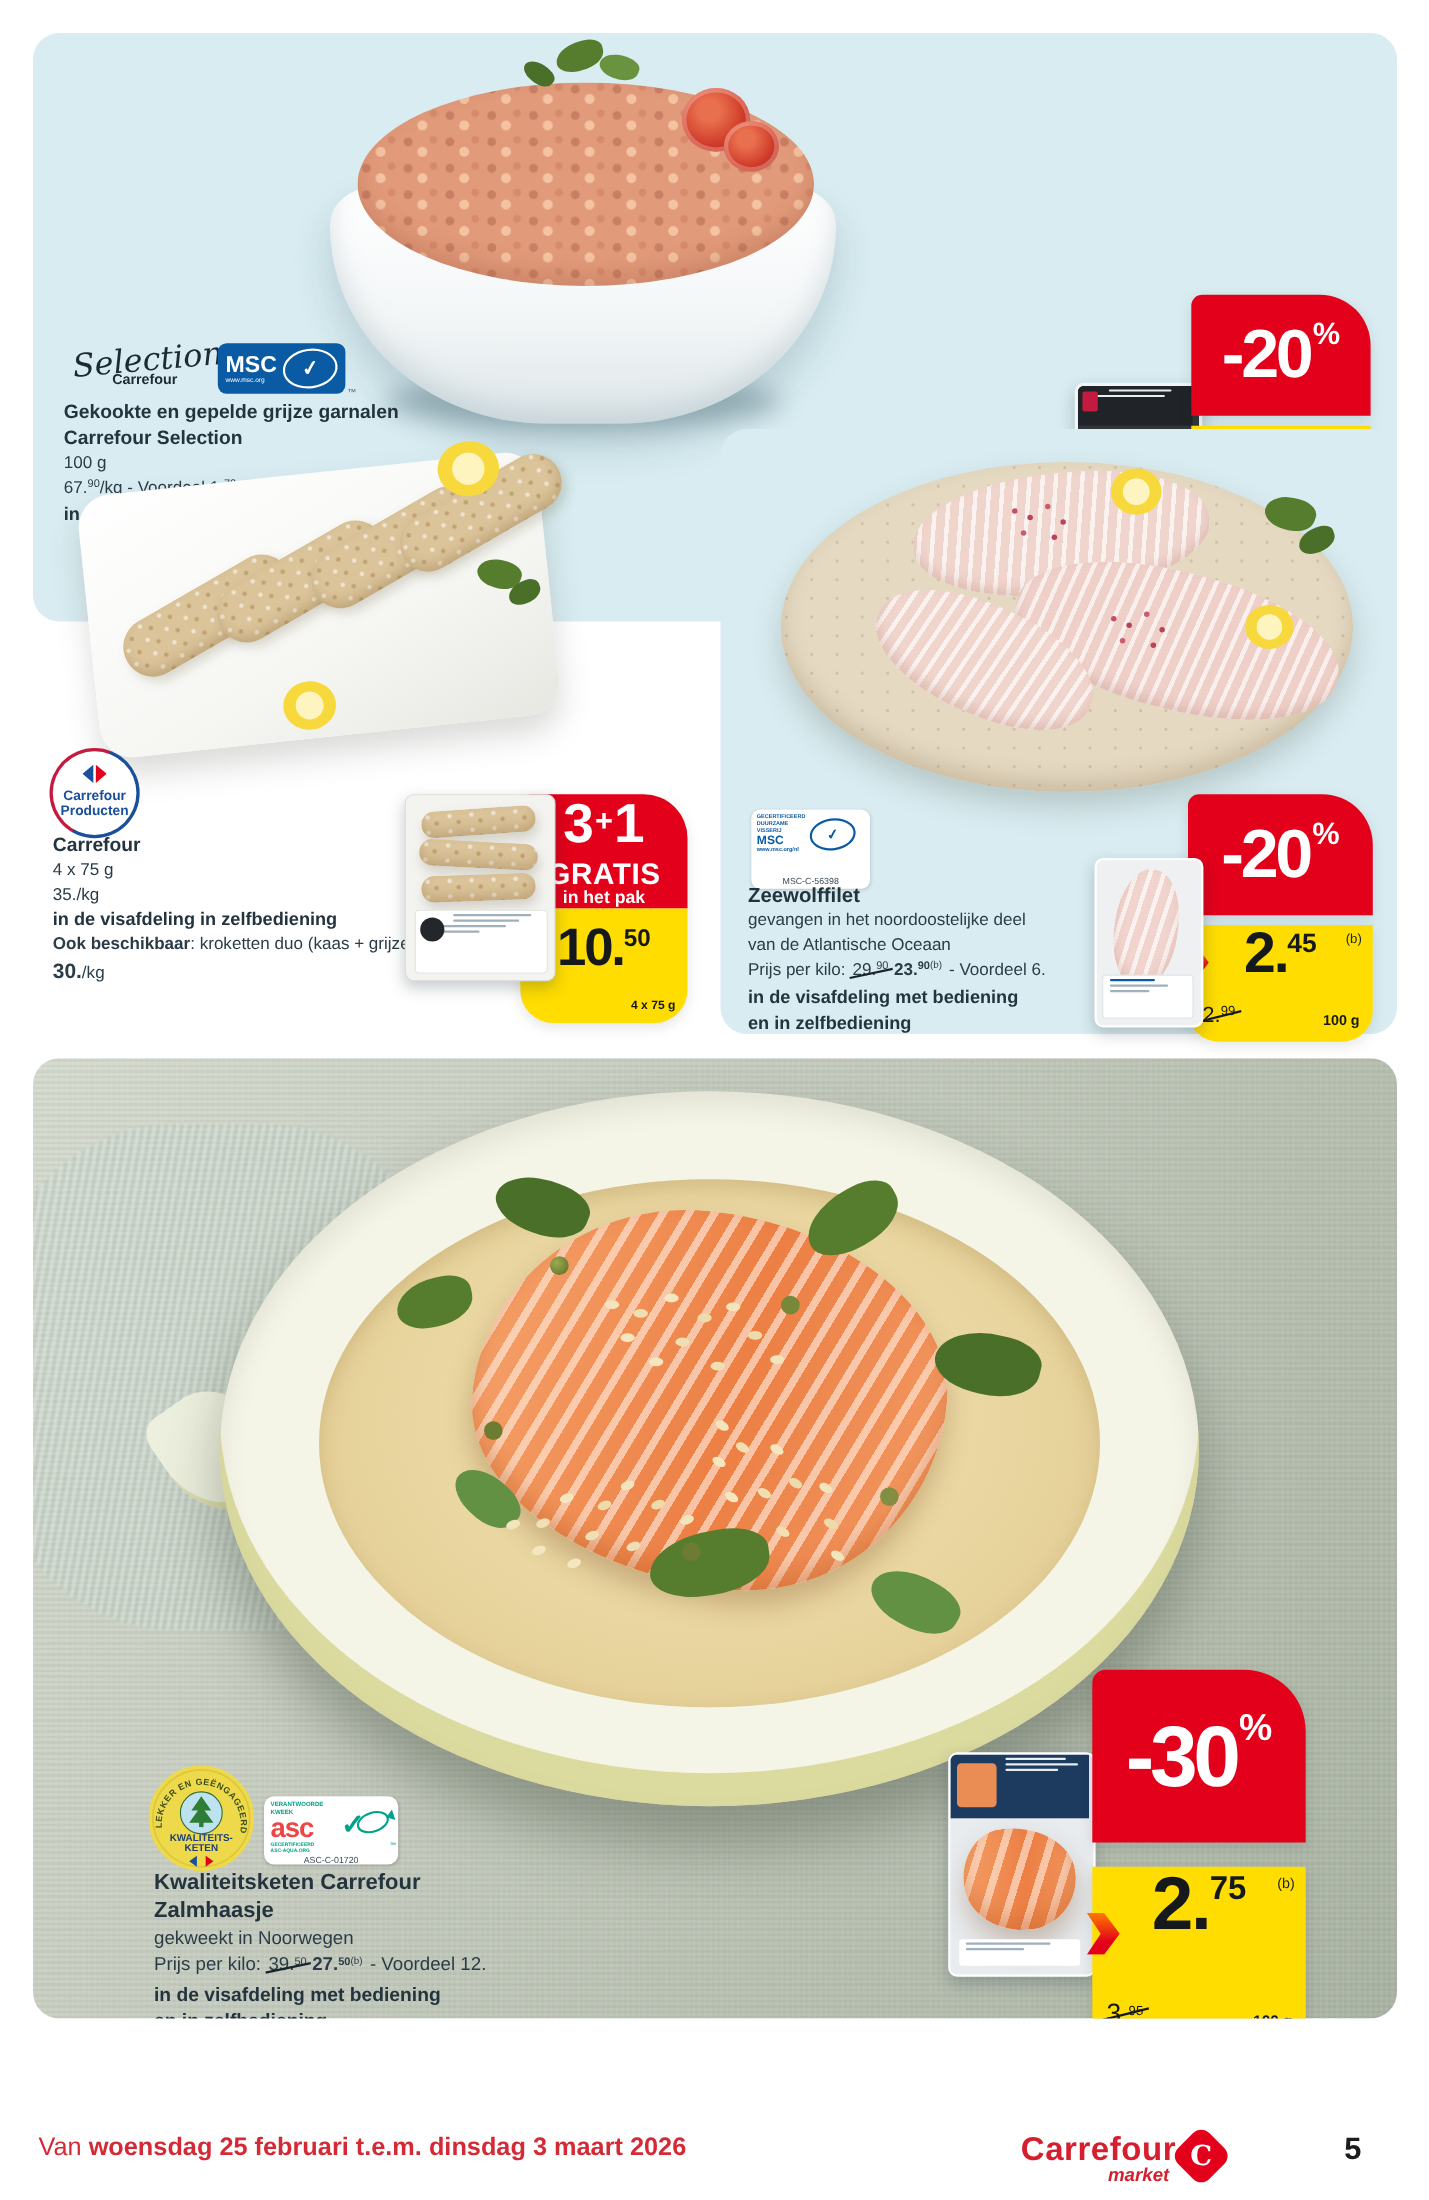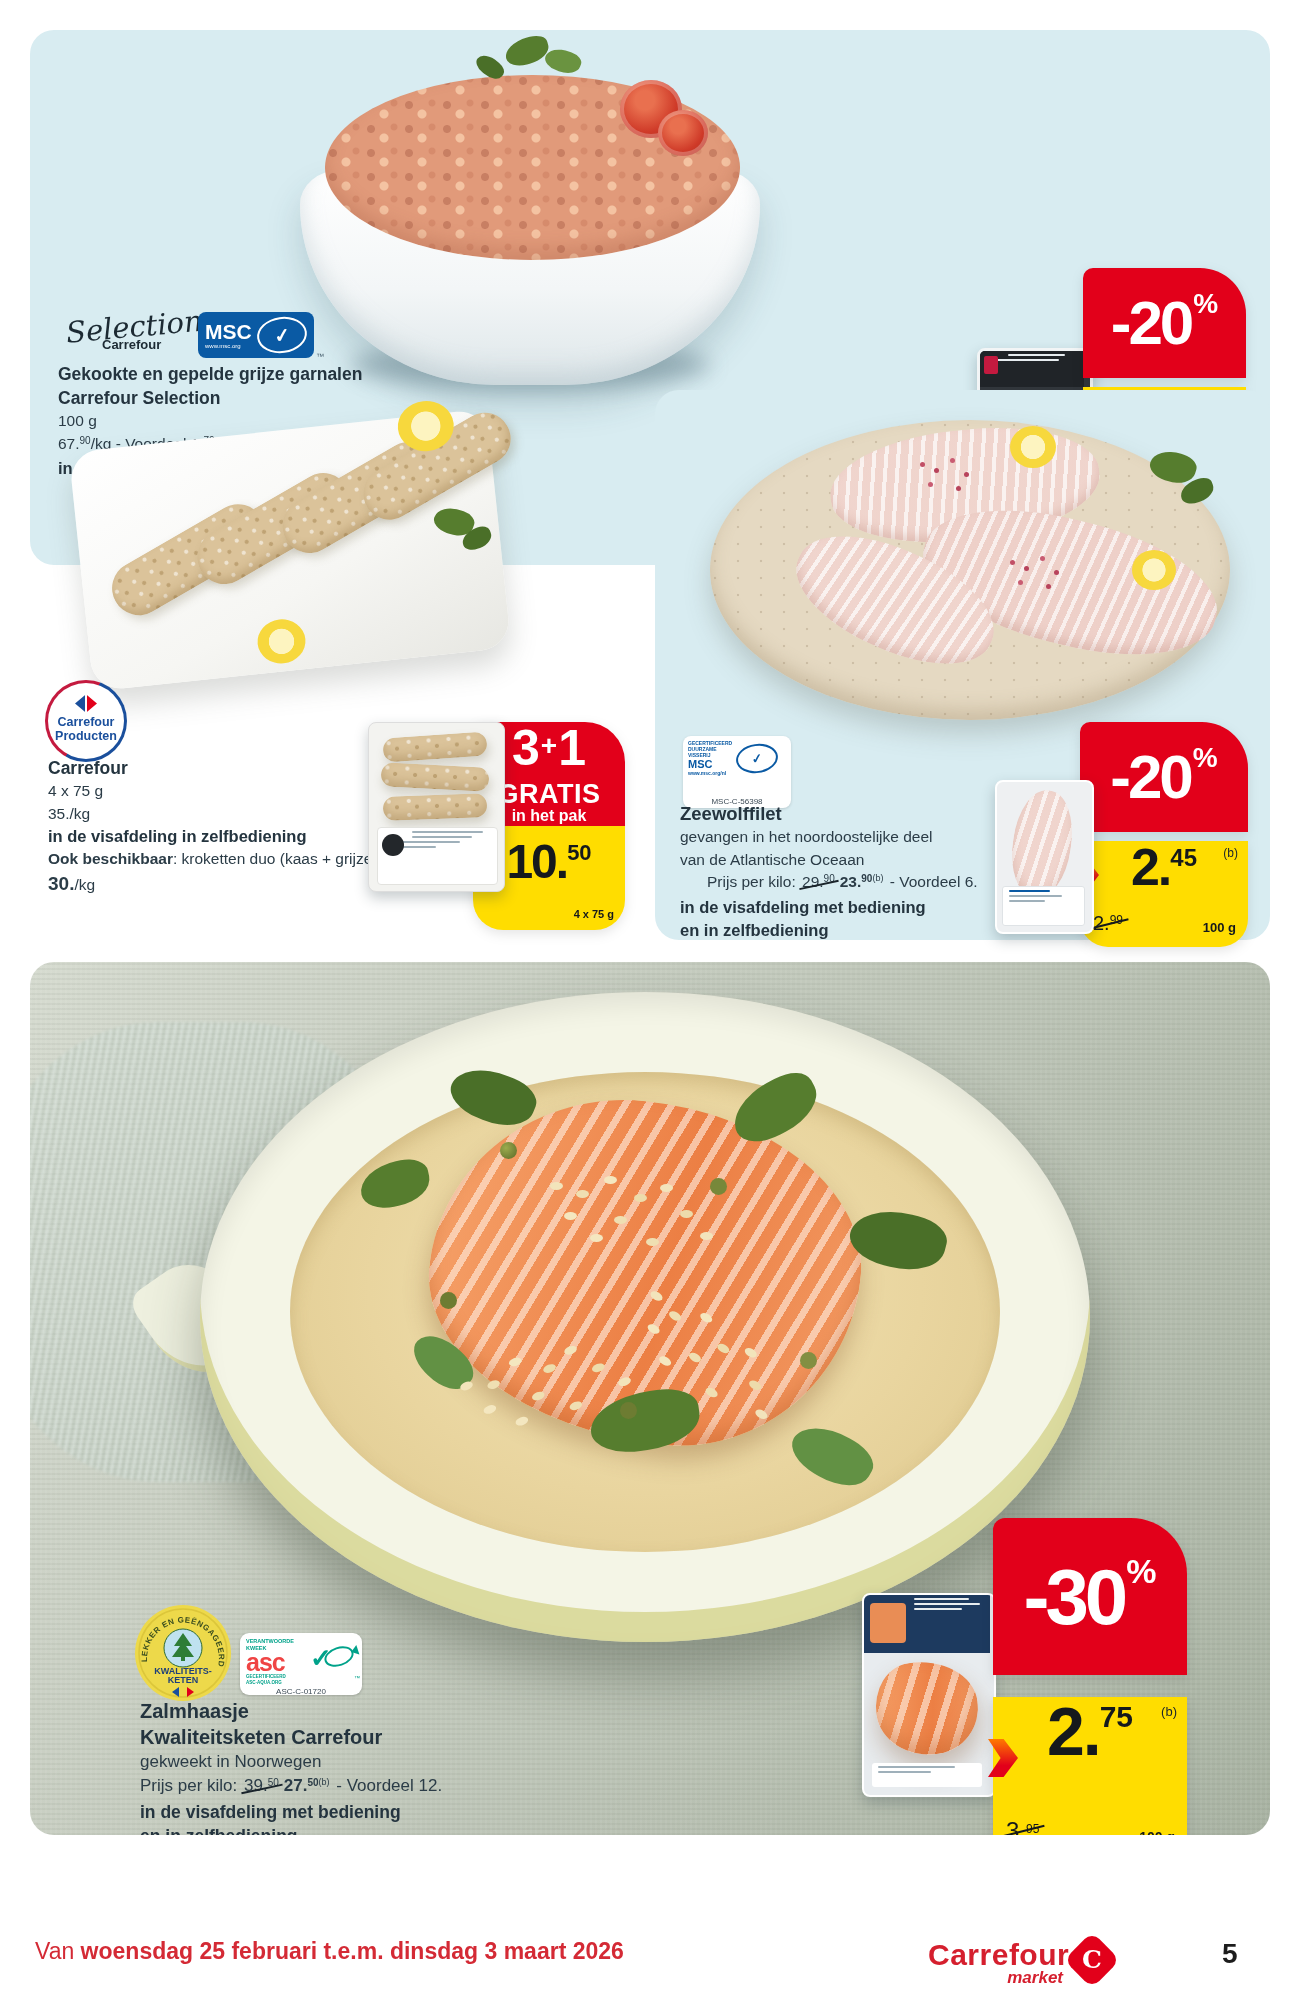--- a/index.html
+++ b/index.html
@@ -361,21 +361,21 @@
         </div>
         <div class="mc-oval"></div>
       </div>
       <div class="mc-code">MSC-C-56398</div>
     </div>
 
     <div class="abs" style="left:25px;top:412px;width:350px;z-index:2;">
       <div class="t-title" style="font-size:18.5px;">Zeewolffilet</div>
       <div class="t-body">gevangen in het noordoostelijke deel</div>
       <div class="t-body">van de Atlantische Oceaan</div>
-      <div class="t-body" style="white-space:nowrap;margin-left:27px;"><span>Prijs per kilo: </span><span class="old-inline"><span>29.</span><span class="sup-s">90</span></span><b><span>23.</span><span class="sup-s">90</span></b><span class="note-s">(b)</span><span> - Voordeel 6.</span></div>
+      <div class="t-body" style="white-space:nowrap;"><span>Prijs per kilo: </span><span class="old-inline"><span>29.</span><span class="sup-s">90</span></span><b><span>23.</span><span class="sup-s">90</span></b><span class="note-s">(b)</span><span> - Voordeel 6.</span></div>
       <div class="t-avail">in de visafdeling met bediening</div>
       <div class="t-avail">en in zelfbediening</div>
     </div>
 
     <div class="abs pack" style="left:340px;top:390px;width:95px;height:150px;background:#eef0f2;border:2px solid #fff;z-index:1;">
       <div class="abs fillet" style="left:16px;top:8px;width:58px;height:108px;transform:rotate(8deg);"></div>
       <div class="abs" style="left:5px;top:104px;width:81px;height:38px;background:#fff;border-radius:3px;border:1px solid #dfe3e6;">
         <div class="pk-line" style="background:#0a5aa4;width:50%;"></div>
         <div class="pk-line" style="width:66%;"></div>
         <div class="pk-line" style="width:44%;"></div>
@@ -444,22 +444,22 @@
       <div class="asc-small">GECERTIFICEERD</div>
       <div class="asc-small">ASC-AQUA.ORG</div>
       <div class="asc-fish">
           <i class="asc-fishbody"></i>
         </div>
       <span class="asc-tm">™</span>
       <div class="asc-code">ASC-C-01720</div>
     </div>
 
     <div class="abs" style="left:110px;top:736px;width:540px;">
+      <div class="t-title" style="font-size:20px;line-height:26px;">Kwaliteitsketen Carrefour</div>
       <div class="t-title" style="font-size:20px;line-height:26px;">Zalmhaasje</div>
-      <div class="t-title" style="font-size:20px;line-height:26px;">Kwaliteitsketen Carrefour</div>
       <div class="t-body" style="font-size:17px;line-height:24px;">gekweekt in Noorwegen</div>
       <div class="t-body" style="font-size:17px;line-height:24px;white-space:nowrap;"><span>Prijs per kilo: </span><span class="old-inline"><span>39.</span><span class="sup-s">50</span></span><b><span>27.</span><span class="sup-s">50</span></b><span class="note-s">(b)</span><span> - Voordeel 12.</span></div>
       <div class="t-avail" style="font-size:17.5px;line-height:24px;">in de visafdeling met bediening</div>
       <div class="t-avail" style="font-size:17.5px;line-height:24px;">en in zelfbediening</div>
     </div>
 
     <div class="abs pack" style="left:832px;top:631px;width:130px;height:200px;background:#e8ecef;border:2px solid #fff;">
       <div class="abs" style="left:0;top:0;width:126px;height:58px;background:#1d3a5f;">
         <div class="abs" style="left:6px;top:8px;width:36px;height:40px;background:#e98d55;border-radius:4px;"></div>
         <div class="pk-line w" style="width:44%;margin-left:50px;"></div>

